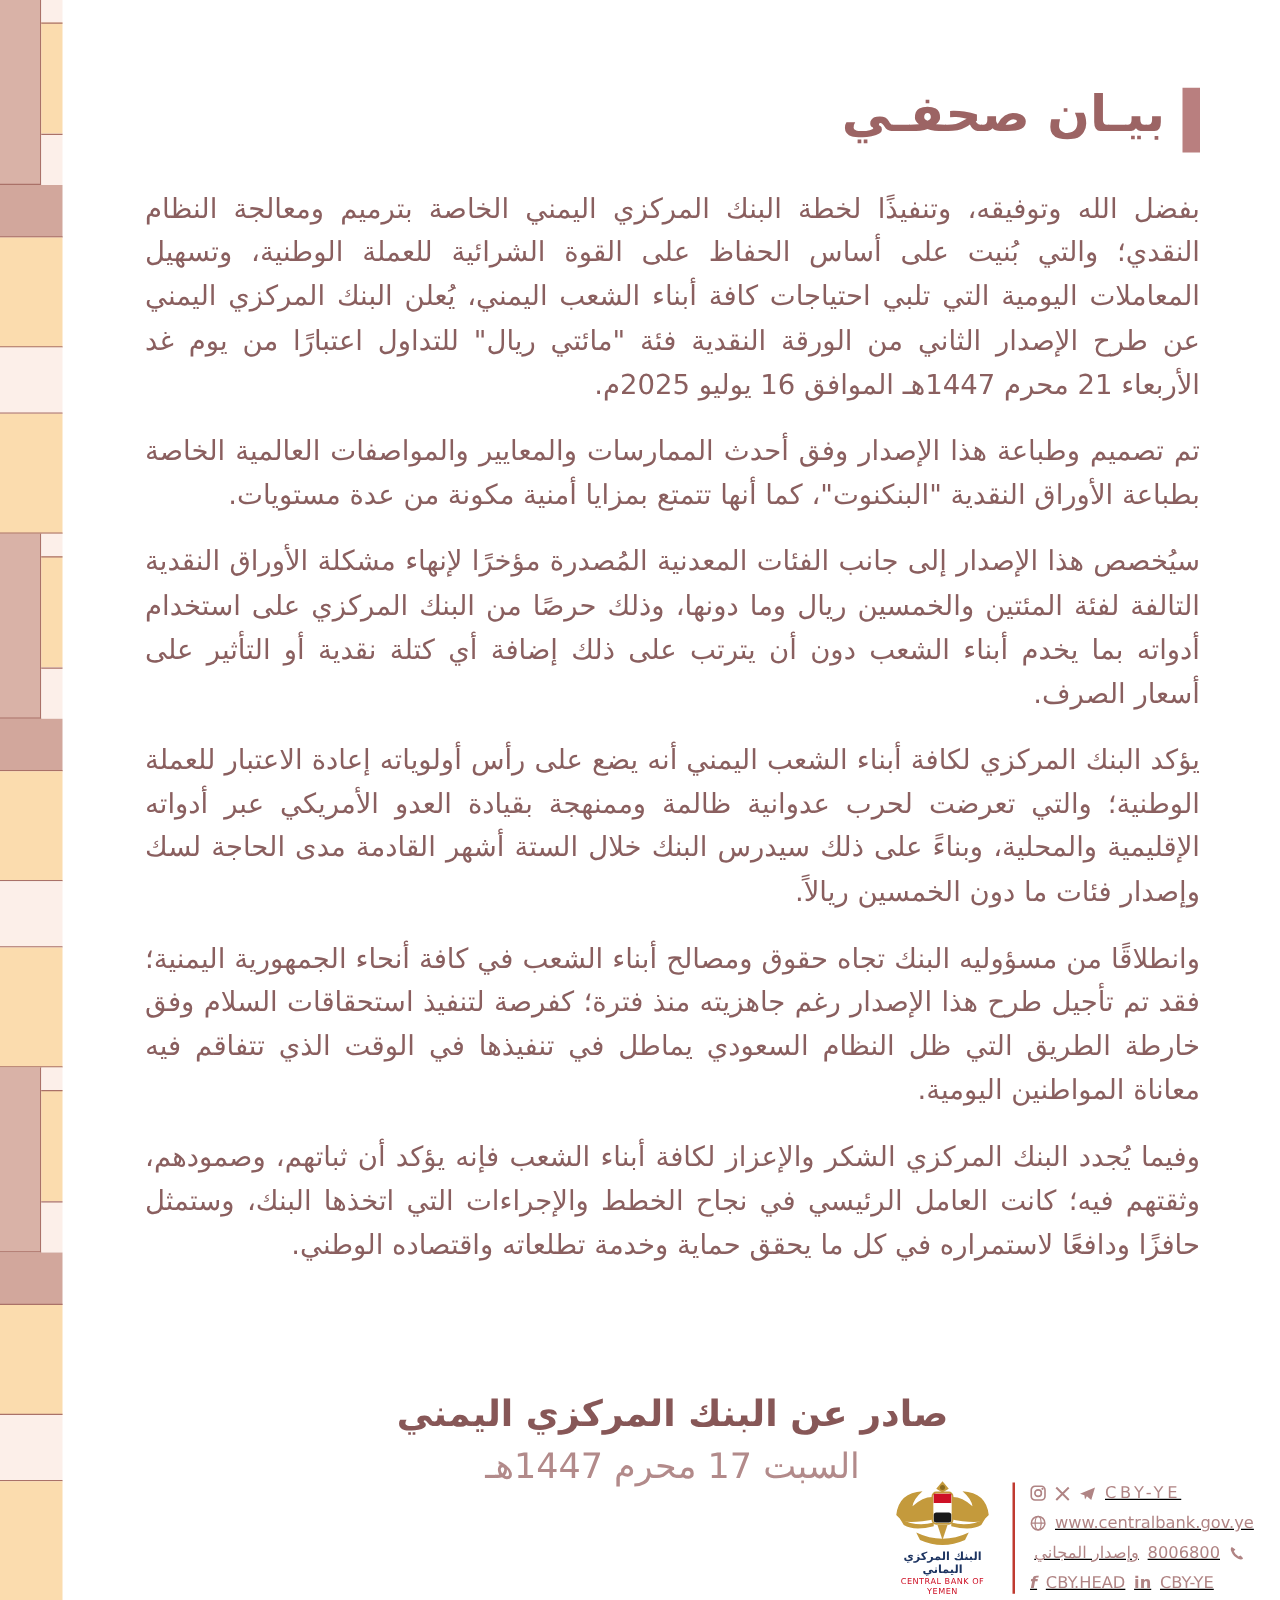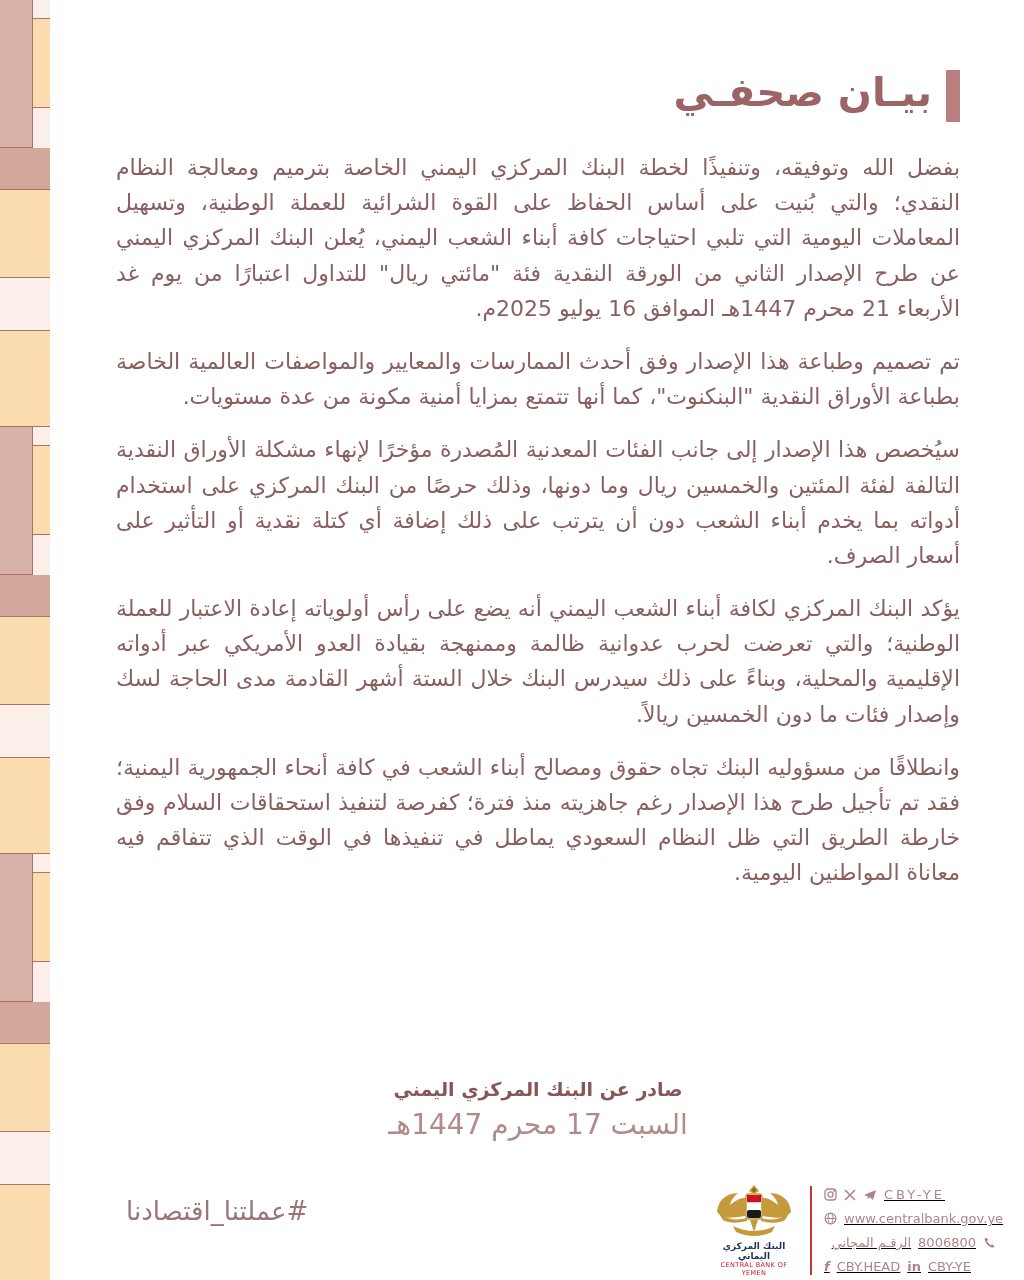--- a/index.html
+++ b/index.html
@@ -41,21 +41,21 @@
   }
   .body-par{
     font-size:22px; line-height:1.6; color:var(--ink,#8a5f5f);
     text-align:justify; margin-bottom:18px;
   }
   
   .signature{
     position:absolute; top:1078px; left:116px; right:64px;
     direction:rtl; text-align:center; color:var(--ink,#8a5f5f);
   }
-  .sig-issued{ font-size:19px; font-weight:bold; color:var(--sig_heading,#875757); margin-bottom:8px; }
+  .sig-issued{ font-size:29px; font-weight:bold; color:var(--sig_heading,#875757); margin-bottom:8px;margin-top:36px; }
   .sig-date{ font-size:28px; color:var(--date,#b28a8a); margin-bottom:6px; }
 
   
   .hashtag{
     position:absolute; left:126px; top:1196px; direction:rtl;
     font-size:26px; color:var(--hashtag,#9b7575); letter-spacing:1px;
   }
 
   
   .footer{
@@ -129,28 +129,28 @@
   <div class="content">
     <div class="title-row">
       <span class="title-bar"></span>
       <h1 class="page-title">بيـان صحفـي</h1>
     </div>
     <p class="body-par">بفضل الله وتوفيقه، وتنفيذًا لخطة البنك المركزي اليمني الخاصة بترميم ومعالجة النظام النقدي؛ والتي بُنيت على أساس الحفاظ على القوة الشرائية للعملة الوطنية، وتسهيل المعاملات اليومية التي تلبي احتياجات كافة أبناء الشعب اليمني، يُعلن البنك المركزي اليمني عن طرح الإصدار الثاني من الورقة النقدية فئة "مائتي ريال" للتداول اعتبارًا من يوم غد الأربعاء 21 محرم 1447هـ الموافق 16 يوليو 2025م.</p>
     <p class="body-par">تم تصميم وطباعة هذا الإصدار وفق أحدث الممارسات والمعايير والمواصفات العالمية الخاصة بطباعة الأوراق النقدية "البنكنوت"، كما أنها تتمتع بمزايا أمنية مكونة من عدة مستويات.</p>
     <p class="body-par">سيُخصص هذا الإصدار إلى جانب الفئات المعدنية المُصدرة مؤخرًا لإنهاء مشكلة الأوراق النقدية التالفة لفئة المئتين والخمسين ريال وما دونها، وذلك حرصًا من البنك المركزي على استخدام أدواته بما يخدم أبناء الشعب دون أن يترتب على ذلك إضافة أي كتلة نقدية أو التأثير على أسعار الصرف.</p>
     <p class="body-par">يؤكد البنك المركزي لكافة أبناء الشعب اليمني أنه يضع على رأس أولوياته إعادة الاعتبار للعملة الوطنية؛ والتي تعرضت لحرب عدوانية ظالمة وممنهجة بقيادة العدو الأمريكي عبر أدواته الإقليمية والمحلية، وبناءً على ذلك سيدرس البنك خلال الستة أشهر القادمة مدى الحاجة لسك وإصدار فئات ما دون الخمسين ريالاً.</p>
     <p class="body-par">وانطلاقًا من مسؤوليه البنك تجاه حقوق ومصالح أبناء الشعب في كافة أنحاء الجمهورية اليمنية؛ فقد تم تأجيل طرح هذا الإصدار رغم جاهزيته منذ فترة؛ كفرصة لتنفيذ استحقاقات السلام وفق خارطة الطريق التي ظل النظام السعودي يماطل في تنفيذها في الوقت الذي تتفاقم فيه معاناة المواطنين اليومية.</p>
+    <p class="body-par">وفيما يُجدد البنك المركزي الشكر والإعزاز لكافة أبناء الشعب فإنه يؤكد أن ثباتهم، وصمودهم، وثقتهم فيه؛ كانت العامل الرئيسي في نجاح الخطط والإجراءات التي اتخذها البنك، وستمثل حافزًا ودافعًا لاستمراره في كل ما يحقق حماية وخدمة تطلعاته واقتصاده الوطني.</p>
   </div>
 
   <div class="signature">
     <div class="sig-issued">صادر عن البنك المركزي اليمني</div>
     <div class="sig-date">السبت 17 محرم 1447هـ</div>
   </div>
 
-  <div class="hashtag">#عملتنا_اقتصادنا</div>
 
   <div class="footer">
     <div class="logo-box">
       <svg width="86" height="52" viewBox="0 0 86 52">
 
         <path d="M6,28 Q8,10 27,9 Q20,15 19,21 Q29,12 38,14 L38,31 Q20,35 11,33 Z" fill="#c49a3c"></path>
         <path d="M9,31 Q22,38 36,34 L36,37 Q20,41 12,36 Z" fill="#c49a3c"></path>
 
         <path d="M80,28 Q78,10 59,9 Q66,15 67,21 Q57,12 48,14 L48,31 Q66,35 75,33 Z" fill="#c49a3c"></path>
         <path d="M77,31 Q64,38 50,34 L50,37 Q66,41 74,36 Z" fill="#c49a3c"></path>
@@ -196,21 +196,21 @@
         <span class="icn">
           <svg width="13" height="13" viewBox="0 0 13 13">
               <circle cx="6.5" cy="6.5" r="5.4" fill="none" stroke="#b08484" stroke-width="1.2"></circle>
               <ellipse cx="6.5" cy="6.5" rx="2.4" ry="5.4" fill="none" stroke="#b08484" stroke-width="1"></ellipse>
               <path d="M1.2,6.5 H11.8" stroke="#b08484" stroke-width="1"></path>
             </svg>
         </span>
         <span>www.centralbank.gov.ye</span>
       </div>
       <div class="c-line phone">
-        <span class="ar">الرقـم المجاني</span>
+        <span class="ar">وإصدار المجاني</span>
         <span>8006800</span>
         <span class="icn">
           <svg width="13" height="13" viewBox="0 0 13 13">
               <path d="M2.5,1.5 Q1,2.5 2,5 Q3.5,9 7.5,11 Q10.5,12.3 11.5,10.5 L9.5,8.3 L7.8,9.2 Q5,7.5 4,5 L5.3,3.6 Z" fill="#b08484"></path>
             </svg>
         </span>
       </div>
       <div class="c-line">
         <span class="fb">f</span>
         <span>CBY.HEAD</span>

